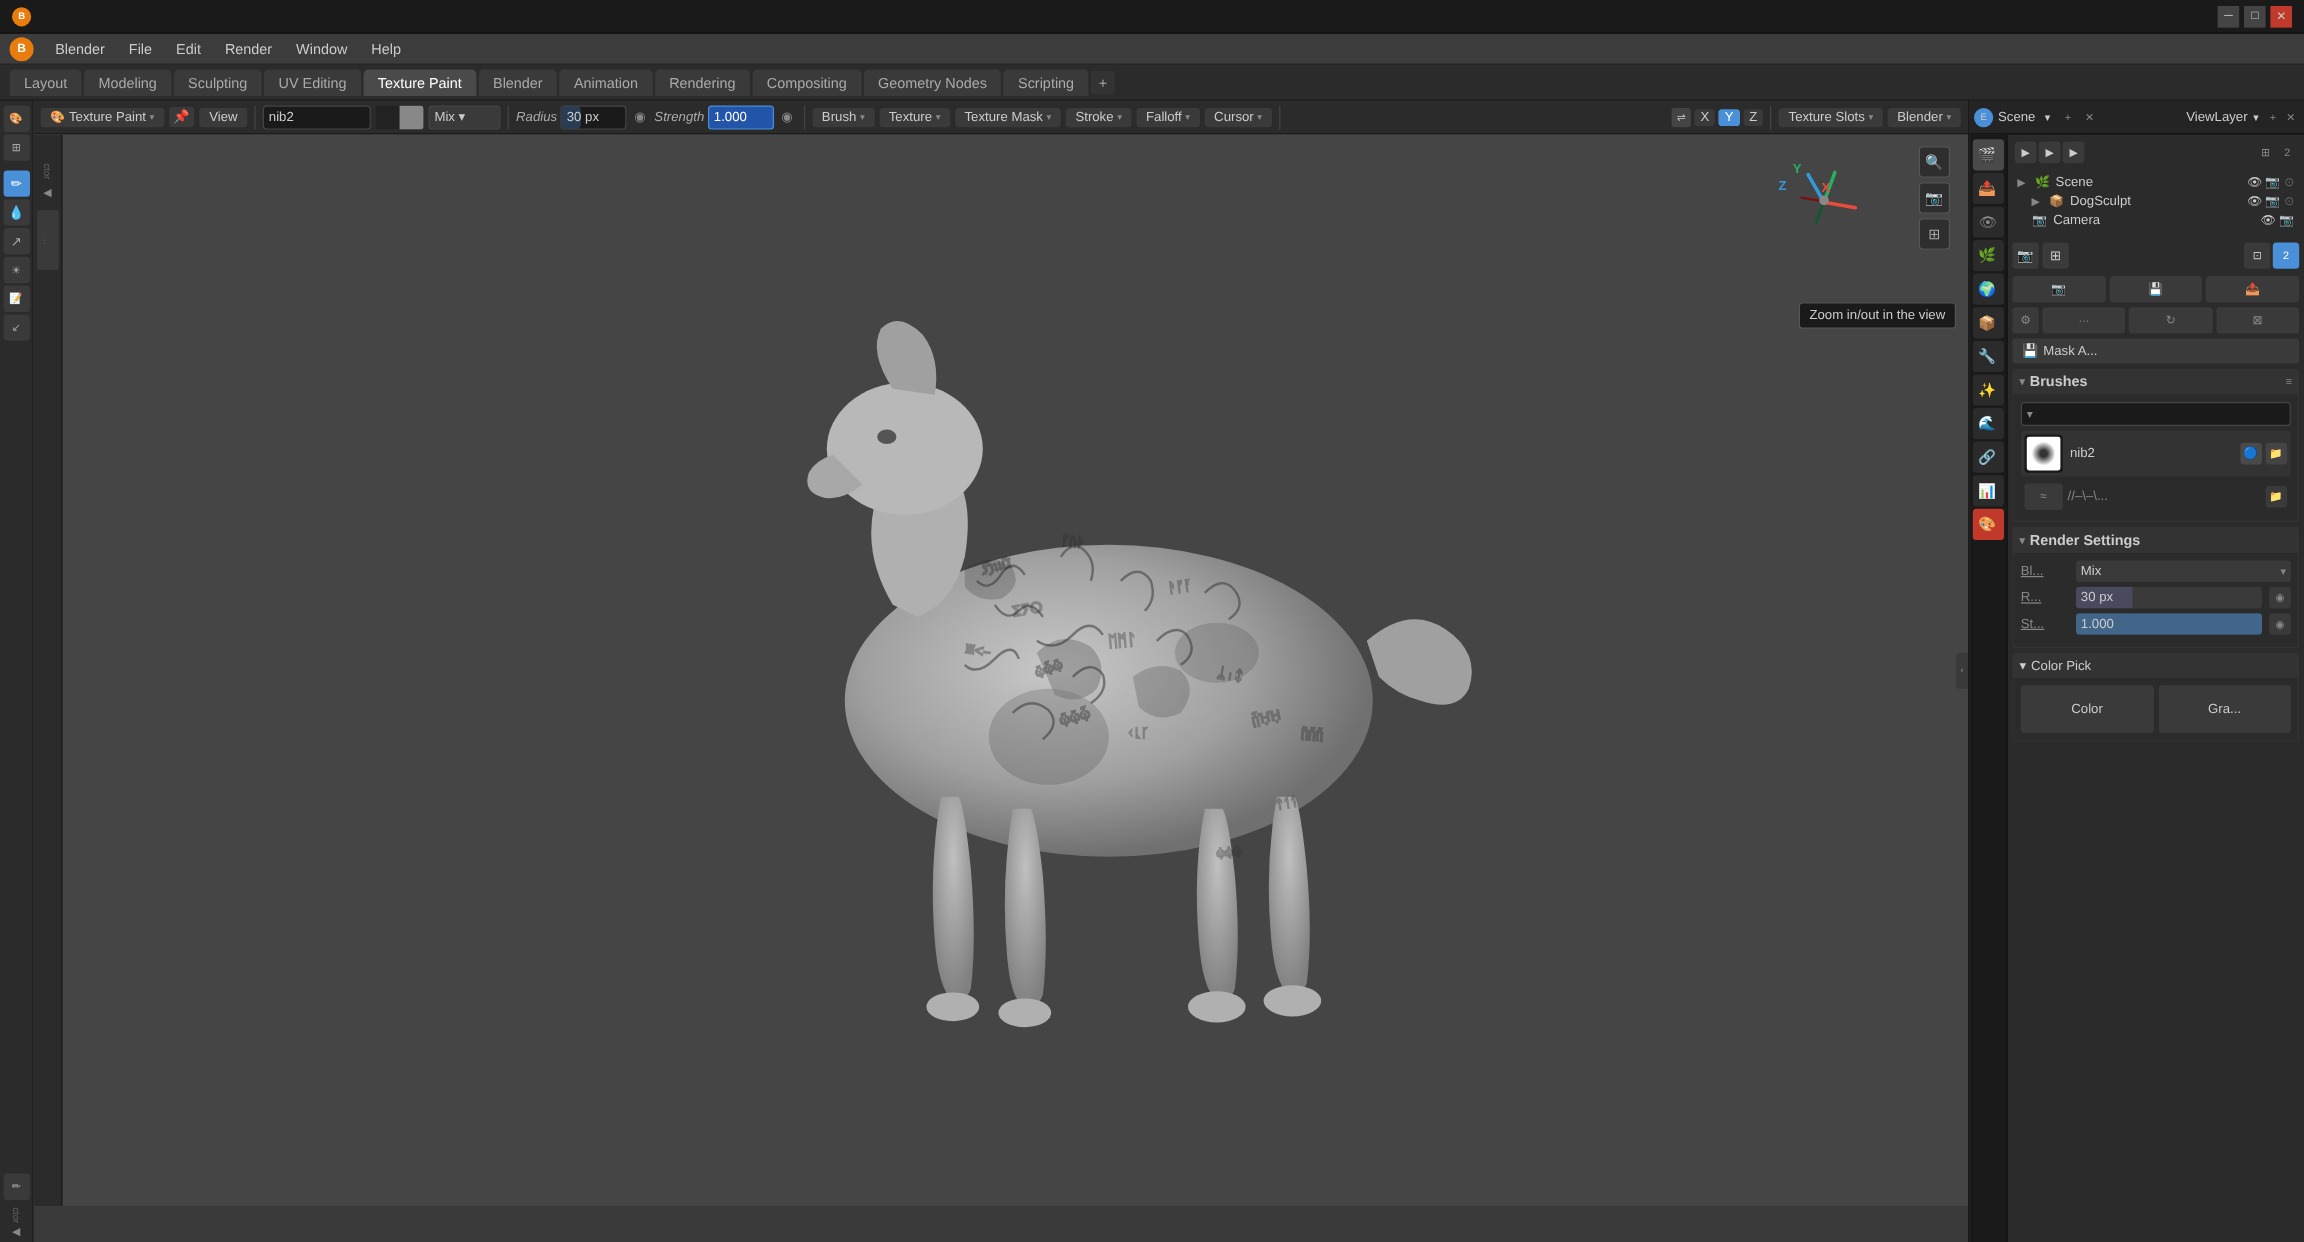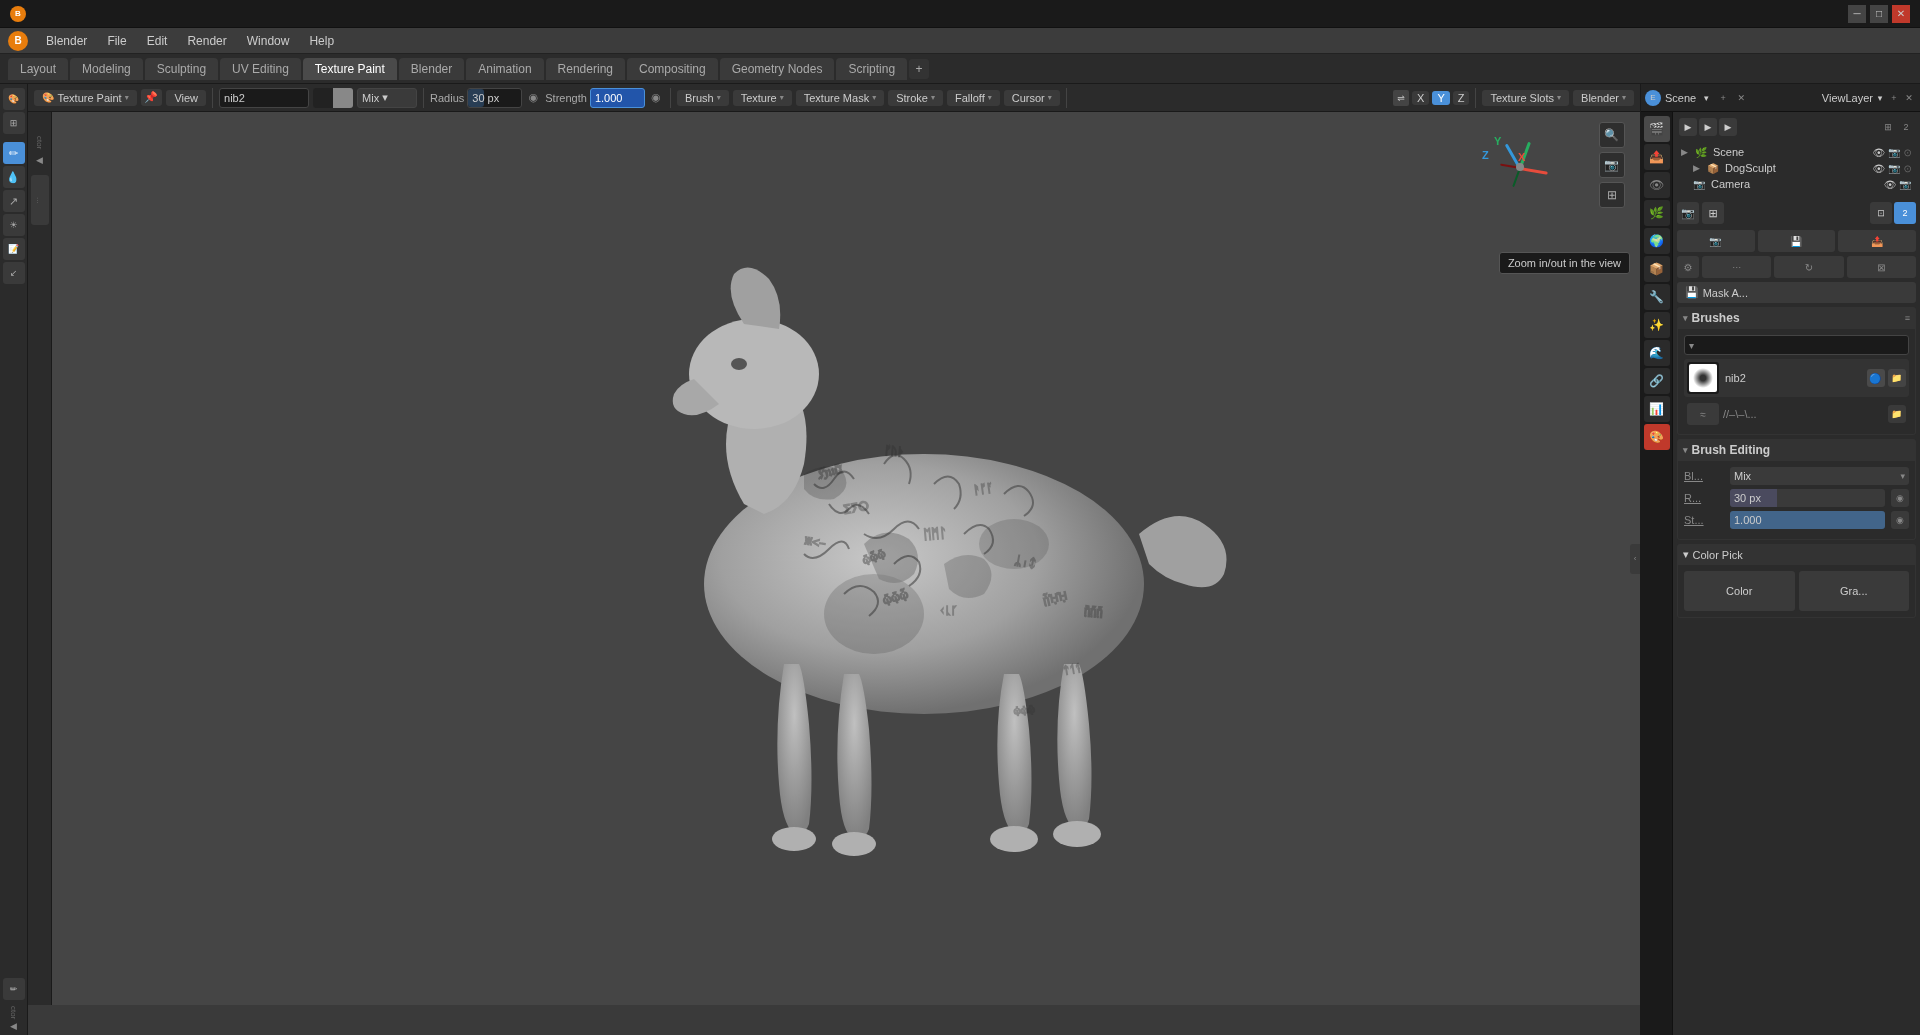--- a/index.html
+++ b/index.html
@@ -214,20 +214,21 @@
       gap: 3px;
     }
     .param-group {
       display: flex;
       align-items: center;
       gap: 3px;
     }
     .param-label {
       font-size: 11px;
       color: #aaa;
+      font-style: italic;
     }
     .param-value {
       width: 55px;
       height: 20px;
       background: #1a1a1a;
       border: 1px solid #444;
       border-radius: 3px;
       color: #ccc;
       padding: 0 4px;
       font-size: 11px;
@@ -1051,21 +1052,21 @@
                   <div style="width:18px;height:18px;background:#3a3a3a;border-radius:3px;display:flex;align-items:center;justify-content:center;font-size:9px;">📁</div>
                 </div>
               </div>
             </div>
           </div>
         </div>
 
         <div class="panel-section">
           <div class="panel-section-header">
             <span class="chevron">▾</span>
-            <span>Brush Editing</span>
+            <span>Render Settings</span>
           </div>
           <div class="panel-section-content">
 
             <div class="brush-settings-row">
               <span class="bs-label">Bl...</span>
               <div class="bs-value">
                 <span class="bs-value-text">Mix</span>
                 <span style="margin-left:auto;font-size:9px;color:#888;">▾</span>
               </div>
             </div>

